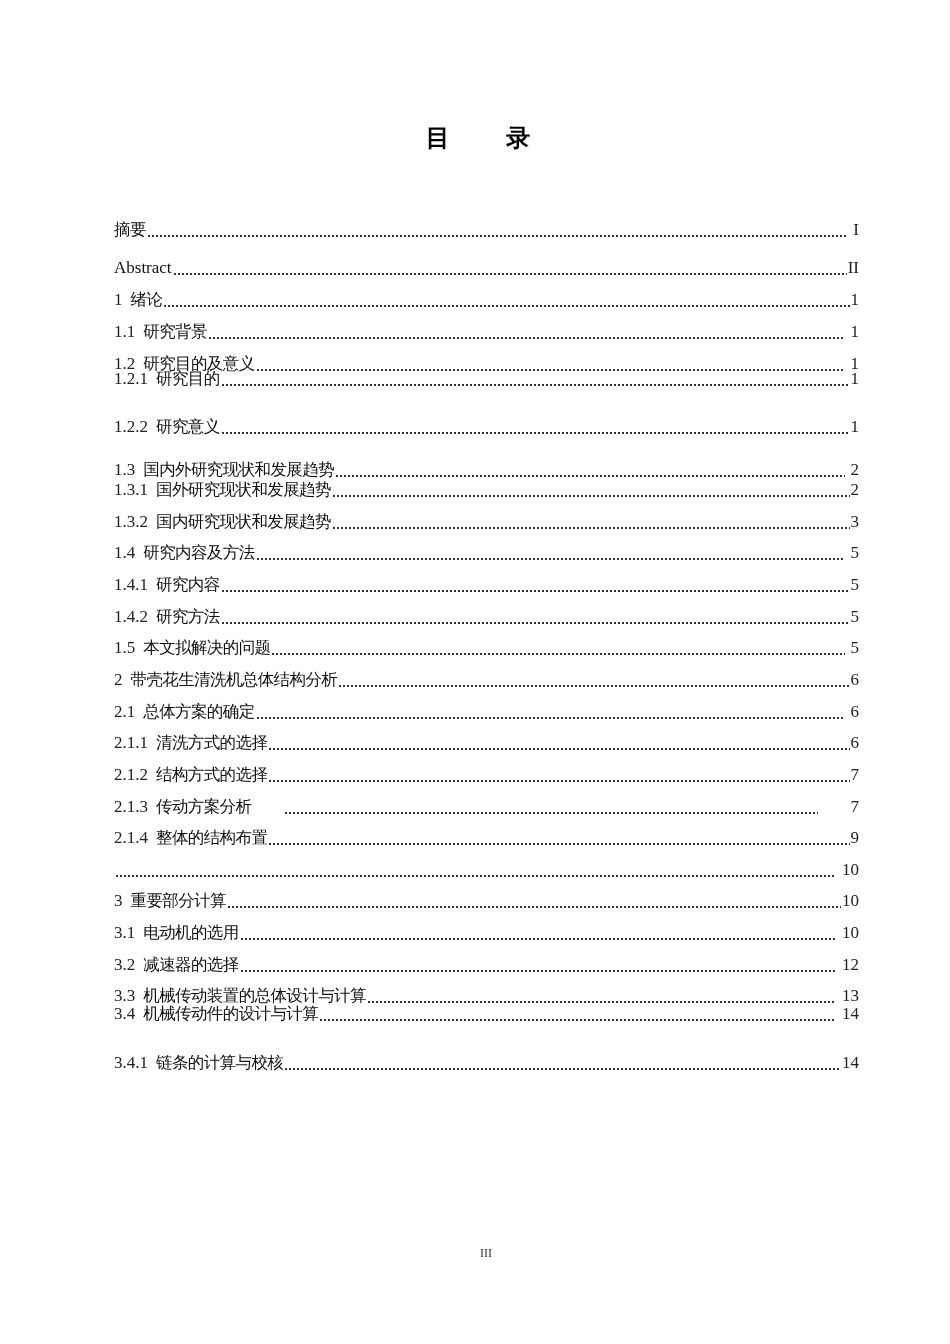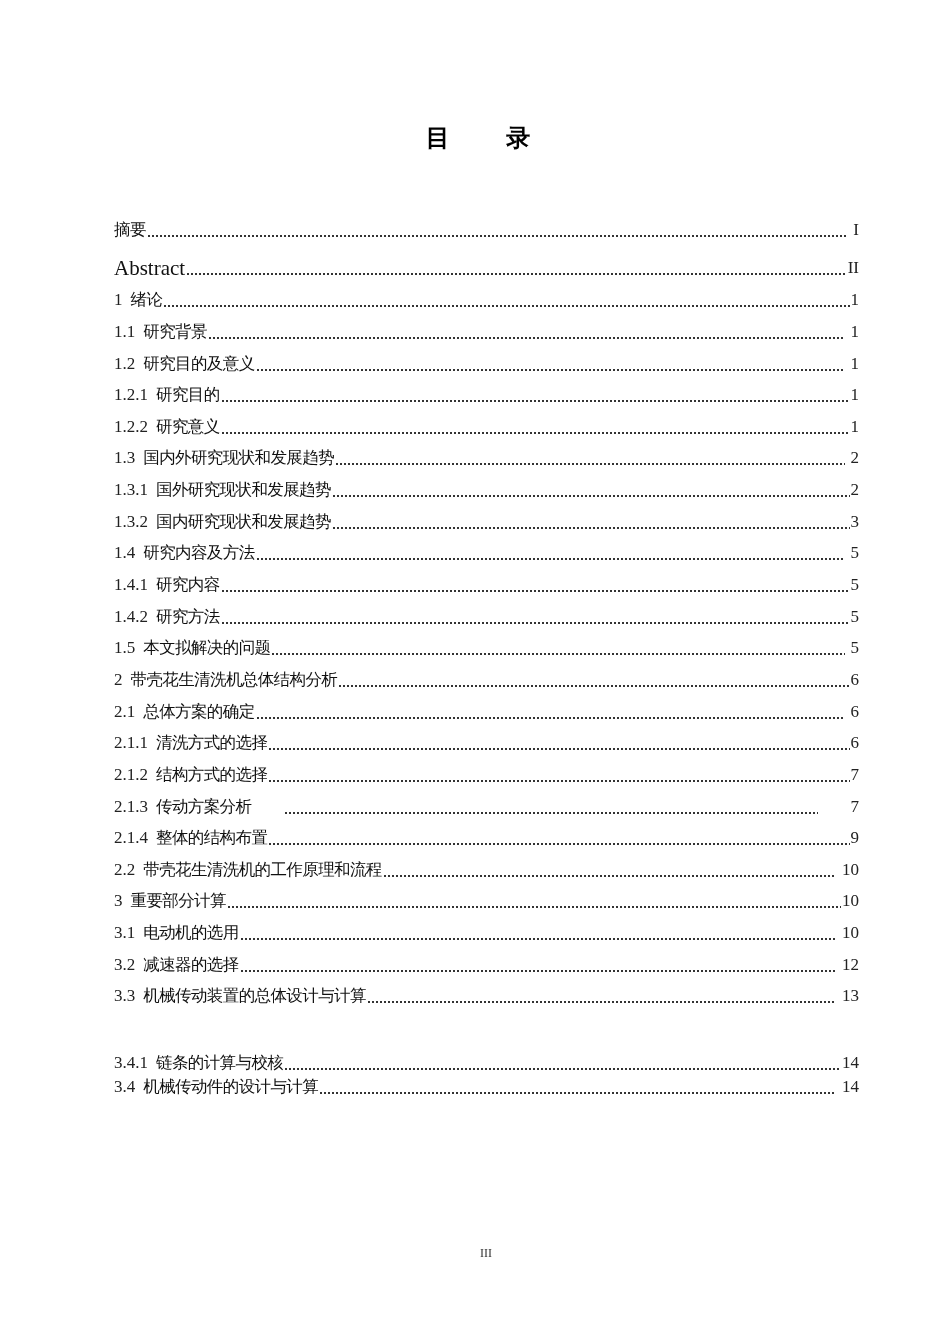--- a/index.html
+++ b/index.html
@@ -63,21 +63,21 @@
       color: #222;
     }
     .toc-text {
       font-family: "DejaVu Sans", sans-serif;
       font-size: 16.5px;
       color: #111;
       letter-spacing: -0.6px;
     }
     .toc-text.latin {
       font-family: "Liberation Serif", serif;
-      font-size: 21px;
+      font-size: 17px;
       letter-spacing: 0;
     }
     .toc-dots {
       flex: 1 1 auto;
       height: 20px;
       margin: 0 1px 0 1px;
       background-image: radial-gradient(circle, #333 0.9px, transparent 1.1px);
       background-size: 4px 4px;
       background-repeat: repeat-x;
       background-position: 0 14px;
@@ -142,39 +142,39 @@
       </div>
       <div class="toc-row" style="top: 350px;">
         <span class="toc-label">
           <span class="toc-num">1.2</span>
           <span style="display: inline-block; width: 8px;"></span>
           <span class="toc-text">研究目的及意义</span>
         </span>
         <span class="toc-dots"></span>
         <span class="toc-page gap">1</span>
       </div>
-      <div class="toc-row" style="top: 381px; align-items: flex-end;">
+      <div class="toc-row" style="top: 365px; align-items: flex-end;">
         <span class="toc-label">
           <span class="toc-num">1.2.1</span>
           <span style="display: inline-block; width: 8px;"></span>
           <span class="toc-text">研究目的</span>
         </span>
         <span class="toc-dots"></span>
         <span class="toc-page">1</span>
       </div>
       <div class="toc-row" style="top: 413px;">
         <span class="toc-label">
           <span class="toc-num">1.2.2</span>
           <span style="display: inline-block; width: 8px;"></span>
           <span class="toc-text">研究意义</span>
         </span>
         <span class="toc-dots"></span>
         <span class="toc-page">1</span>
       </div>
-      <div class="toc-row" style="top: 444px;">
+      <div class="toc-row" style="top: 456px;">
         <span class="toc-label">
           <span class="toc-num">1.3</span>
           <span style="display: inline-block; width: 8px;"></span>
           <span class="toc-text">国内外研究现状和发展趋势</span>
         </span>
         <span class="toc-dots"></span>
         <span class="toc-page gap">2</span>
       </div>
       <div class="toc-row" style="top: 476px;">
         <span class="toc-label">
@@ -278,25 +278,20 @@
       <div class="toc-row" style="top: 824px;">
         <span class="toc-label">
           <span class="toc-num">2.1.4</span>
           <span style="display: inline-block; width: 8px;"></span>
           <span class="toc-text">整体的结构布置</span>
         </span>
         <span class="toc-dots"></span>
         <span class="toc-page">9</span>
       </div>
       <div class="toc-row" style="top: 856px;">
-        <span class="toc-label">
-          <span class="toc-num">2.2</span>
-          <span style="display: inline-block; width: 8px;"></span>
-          <span class="toc-text">带壳花生清洗机的工作原理和流程</span>
-        </span>
         <span class="toc-dots"></span>
         <span class="toc-page gap">10</span>
       </div>
       <div class="toc-row" style="top: 887px;">
         <span class="toc-label">
           <span class="toc-num">3</span>
           <span style="display: inline-block; width: 8px;"></span>
           <span class="toc-text">重要部分计算</span>
         </span>
         <span class="toc-dots"></span>
@@ -322,21 +317,21 @@
       </div>
       <div class="toc-row" style="top: 982px;">
         <span class="toc-label">
           <span class="toc-num">3.3</span>
           <span style="display: inline-block; width: 8px;"></span>
           <span class="toc-text">机械传动装置的总体设计与计算</span>
         </span>
         <span class="toc-dots"></span>
         <span class="toc-page gap">13</span>
       </div>
-      <div class="toc-row" style="top: 1073px;">
+      <div class="toc-row" style="top: 1000px;">
         <span class="toc-label">
           <span class="toc-num">3.4</span>
           <span style="display: inline-block; width: 8px;"></span>
           <span class="toc-text">机械传动件的设计与计算</span>
         </span>
         <span class="toc-dots"></span>
         <span class="toc-page gap">14</span>
       </div>
       <div class="toc-row" style="top: 1049px;">
         <span class="toc-label">

